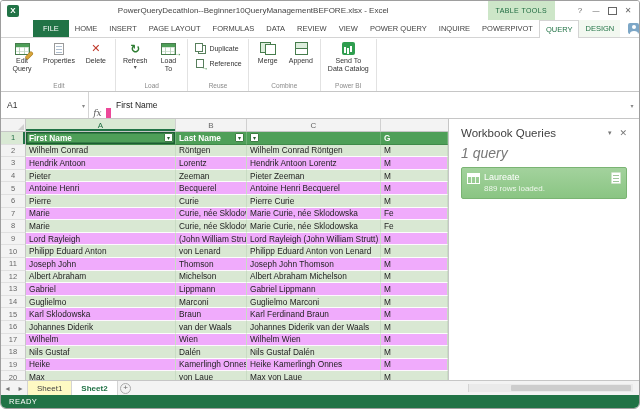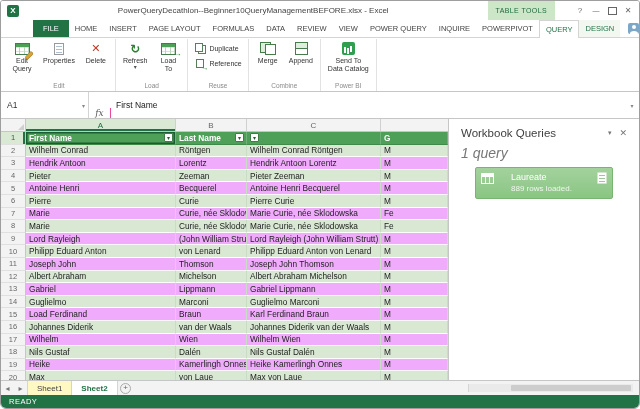--- a/index.html
+++ b/index.html
@@ -67,21 +67,21 @@
   .ic-append::before{content:"";position:absolute;left:1px;top:0;width:11px;height:5px;border:1px solid #467c4c;background:#ddeedd;}
   .ic-append::after{content:"";position:absolute;left:1px;bottom:0;width:11px;height:5px;border:1px solid #467c4c;background:#fff;}
   .ic-bi{display:block;width:13px;height:13px;border-radius:2px;background:#2f9e4f;position:relative;}
   .ic-bi::after{content:"";position:absolute;left:2px;bottom:2px;width:2px;height:6px;background:#fff;box-shadow:3px 1px 0 #fff,6px -1px 0 #fff;}
 
   
   .fbar{flex:0 0 18px;display:flex;align-items:stretch;background:#fff;border-bottom:1px solid #c6c6c6;}
   .namebox{width:88px;flex:0 0 88px;display:flex;align-items:center;border-right:1px solid #d4d4d4;padding-left:6px;font-size:8.5px;color:#333;}
   .nb-caret{margin-left:auto;padding-right:3px;color:#888;}
   .nb-caret::before{content:"\25BE";font-size:6px;}
-  .fx{width:22px;flex:0 0 22px;display:flex;align-items:center;justify-content:center;font-family:"DejaVu Serif",serif;font-style:italic;font-size:9px;color:#5a5a5a;border-right:1px solid #ec4899;margin-top:16px;}
+  .fx{width:22px;flex:0 0 22px;display:flex;align-items:center;justify-content:center;font-family:"DejaVu Serif",serif;font-style:italic;font-size:9px;color:#5a5a5a;border-right:5px solid #ec4899;margin-top:16px;}
   .fcontent{flex:1;display:flex;align-items:center;padding-left:5px;font-size:8.5px;color:#222;}
   .f-expand{width:14px;flex:0 0 14px;display:flex;align-items:center;justify-content:center;color:#888;}
   .f-expand::before{content:"\25BE";font-size:6px;}
 
   
   .main{flex:1;display:flex;min-height:0;}
   .grid{flex:0 0 447px;width:447px;display:flex;flex-direction:column;background:#fff;overflow:hidden;}
   .colheads{flex:0 0 13px;display:flex;background:#F3F3F3;border-bottom:1px solid #c6c6c6;}
   .corner{width:25px;flex:0 0 25px;border-right:1px solid #c6c6c6;background:#F3F3F3;position:relative;}
   .corner::after{content:"";position:absolute;right:1px;bottom:1px;border-left:6px solid transparent;border-bottom:6px solid #cfcfcf;}
@@ -105,21 +105,21 @@
   .cell-selected{box-shadow:inset 0 0 0 1.5px #1c5e33;}
 
   
   .qpanel{flex:1;border-left:1px solid #c6c6c6;background:#fff;display:flex;flex-direction:column;min-width:0;}
   .qhead{display:flex;align-items:center;padding:8px 8px 4px 12px;}
   .qtitle{font-size:11.5px;color:#3f3f3f;flex:1;white-space:nowrap;overflow:hidden;}
   .q-opts,.q-close{color:#777;padding:0 4px;display:flex;align-items:center;}
   .q-opts::before{content:"\25BE";font-size:7px;}
   .q-close::before{content:"\2715";font-size:9px;}
   .qcount{font-size:14px;color:#777;padding:2px 12px 6px;font-style:italic;}
-  .qitem{margin:0 26px;background:linear-gradient(#a3d29d,#8ac583);border:1px solid #7ab473;border-radius:2px;display:flex;padding:4px 5px;gap:17px;min-height:32px;}
+  .qitem{margin:0 12px;background:linear-gradient(#a3d29d,#8ac583);border:1px solid #7ab473;border-radius:2px;display:flex;padding:4px 5px;gap:4px;min-height:32px;}
   .qtable-icon{width:13px;height:11px;flex:0 0 13px;margin-top:1px;border:1px solid #fff;background-image:linear-gradient(#fff 0 3px,transparent 3px),repeating-linear-gradient(to right,transparent 0 3px,rgba(255,255,255,.85) 3px 4px);}
   .qtext{flex:1;min-width:0;}
   .qname{font-size:9px;color:#fff;}
   .qdetail{font-size:8px;color:#eef7ec;margin-top:2px;}
   .qpeek-icon{width:10px;height:12px;background:#fff;border:1px solid #d0e4cc;border-radius:1px;flex:0 0 10px;align-self:flex-start;position:relative;}
   .qpeek-icon::after{content:"";position:absolute;left:1px;right:1px;top:2px;height:7px;background:repeating-linear-gradient(to bottom,#9fc69a 0 1px,transparent 1px 3px);}
 
   
   .sheetbar{flex:0 0 15px;display:flex;align-items:stretch;background:#F3F3F3;border-top:1px solid #c6c6c6;font-size:8px;color:#555;}
   .nav-arrow{width:13px;flex:0 0 13px;display:flex;align-items:center;justify-content:center;color:#777;}
@@ -518,21 +518,21 @@
             <div class="cell c2">
               <span class="celltext">Guglielmo Marconi</span>
             </div>
             <div class="cell c3">
               <span class="celltext">M</span>
             </div>
           </div>
           <div class="grow band-b">
             <div class="rowhead">15</div>
             <div class="cell c0">
-              <span class="celltext">Load Ferdinand</span>
+              <span class="celltext">Karl Sklodowska</span>
             </div>
             <div class="cell c1">
               <span class="celltext">Braun</span>
             </div>
             <div class="cell c2">
               <span class="celltext">Karl Ferdinand Braun</span>
             </div>
             <div class="cell c3">
               <span class="celltext">M</span>
             </div>

